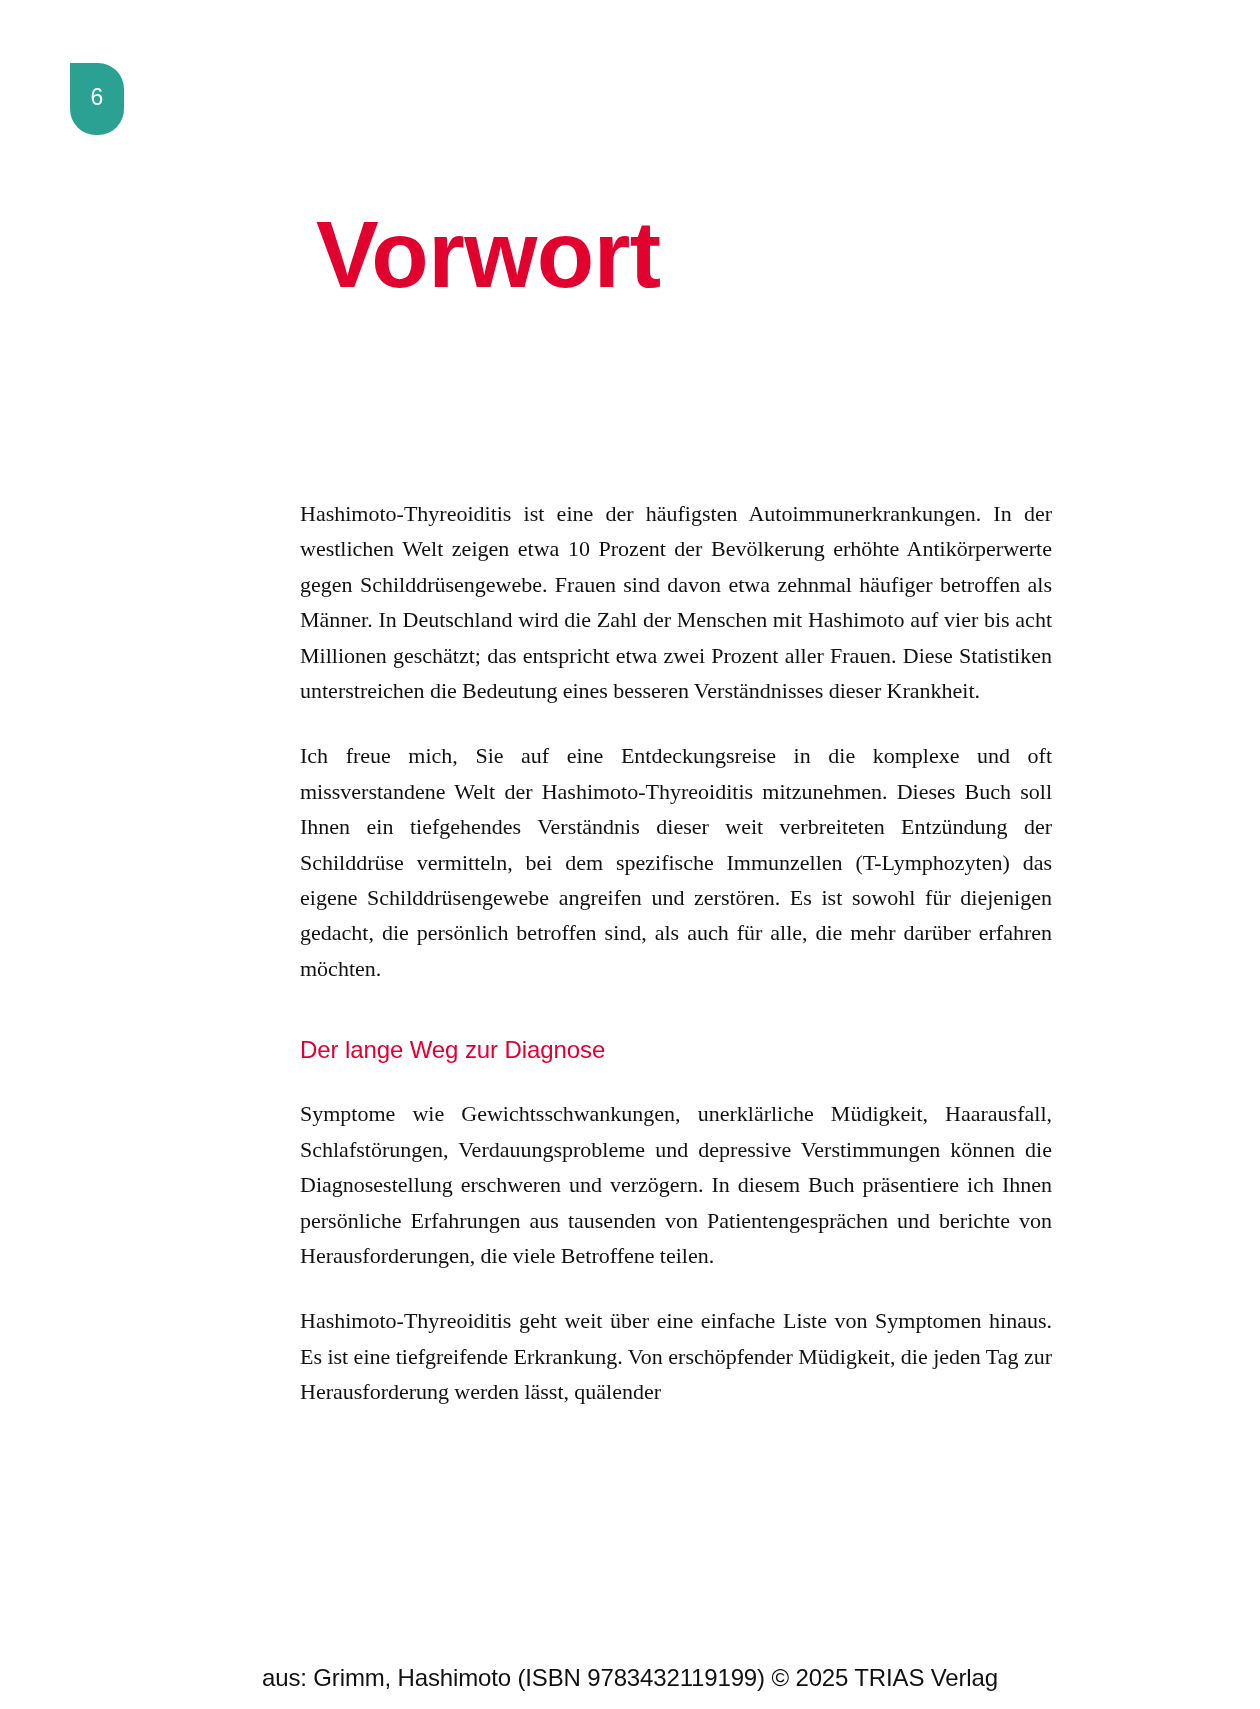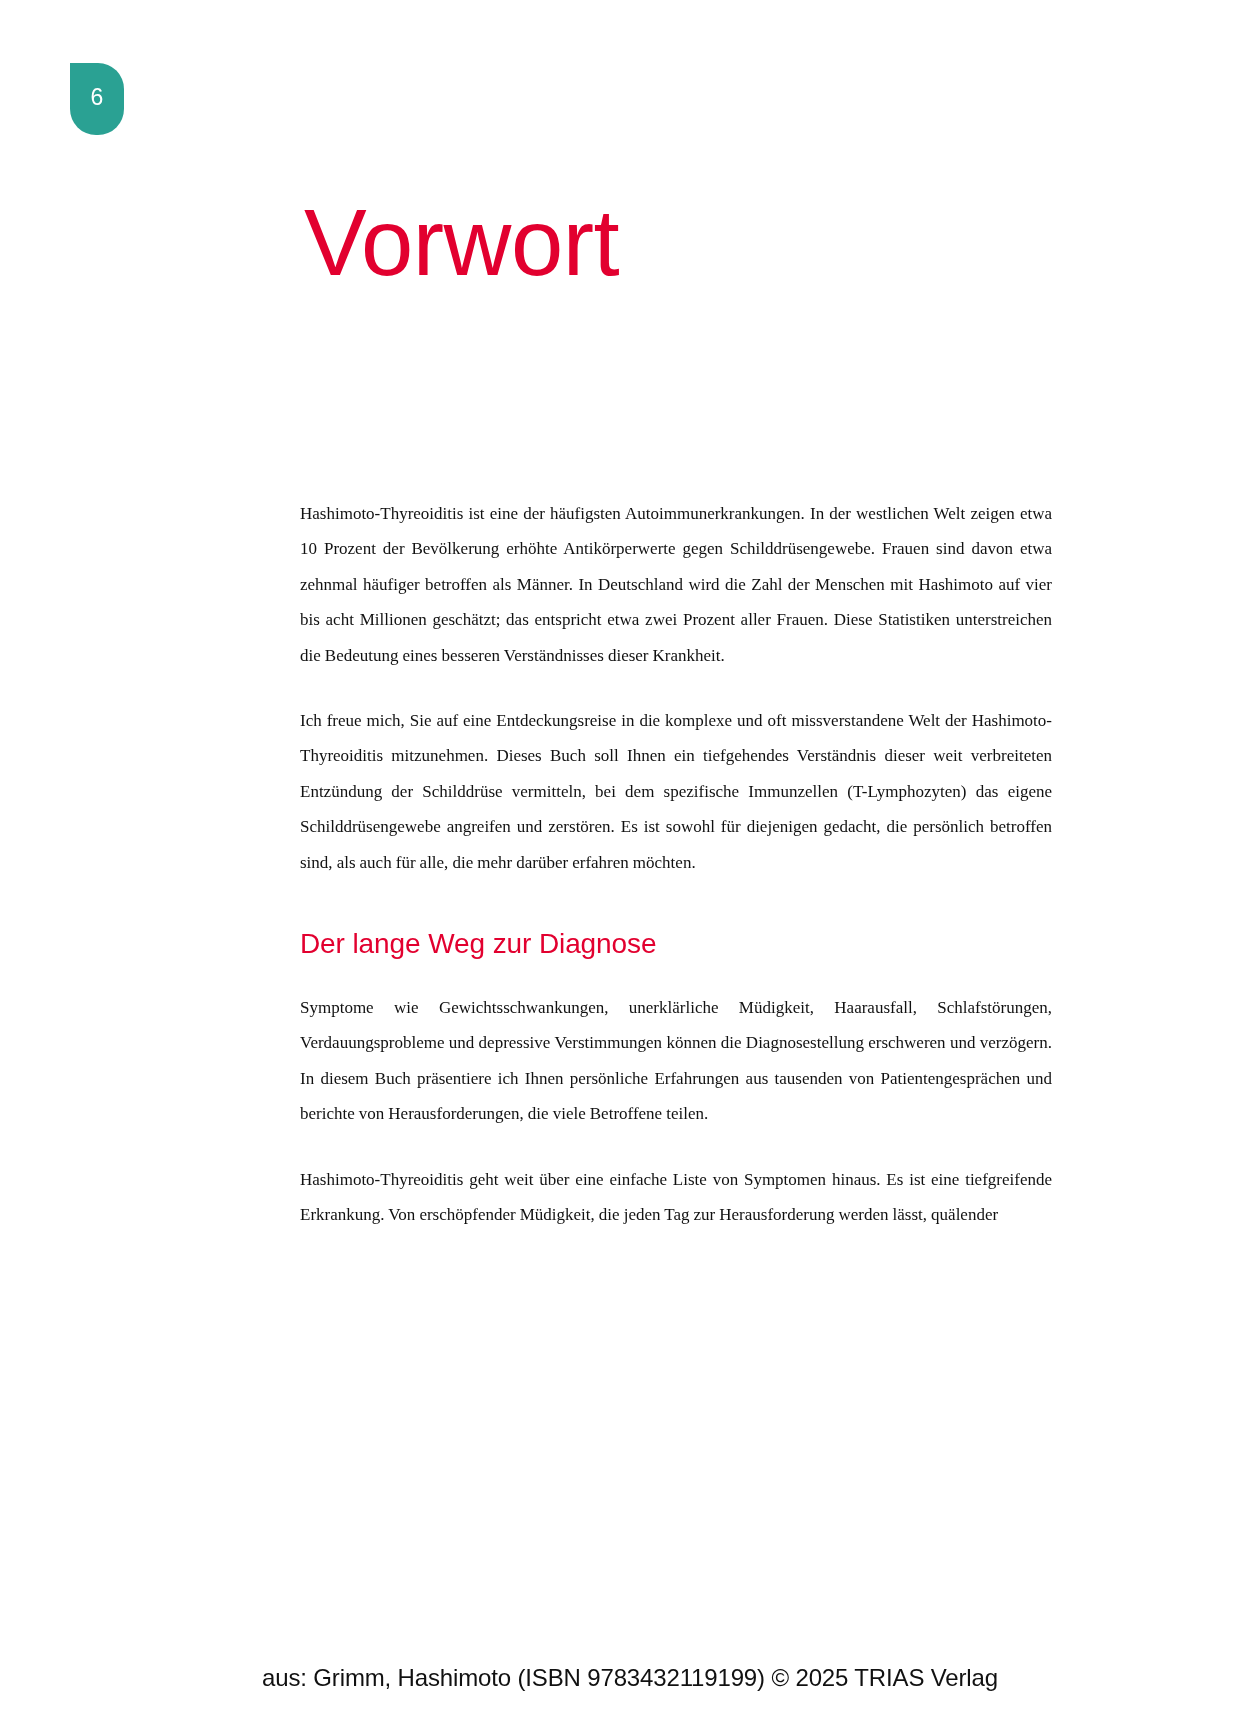--- a/index.html
+++ b/index.html
@@ -50,60 +50,60 @@
   
   .content {
     position: absolute;
     left: 300px;
     top: 0;
     width: 752px;
   }
 
   .chapter-title {
     font-family: "Liberation Sans", sans-serif;
-    font-weight: 400;
+    font-weight: 700;
     color: #e2002f;
     font-size: 94px;
     line-height: 1;
     letter-spacing: -0.5px;
-    margin: 4px;
+    margin: 16px;
     position: absolute;
     left: 0;
     top: 192px;
     white-space: nowrap;
   }
 
   .body-block {
     position: absolute;
     left: 0;
     top: 496px;
     width: 752px;
   }
 
   p.para {
     margin: 0 0 30px 0;
     font-family: "Liberation Serif", serif;
-    font-size: 17px;
+    font-size: 22px;
     line-height: 35.4px;
     text-align: justify;
     text-align-last: left;
     color: #111111;
     hyphens: manual;
     word-spacing: -0.2px;
   }
 
   p.para:last-child {
     margin-bottom: 0;
   }
 
   h2.section-heading {
     font-family: "Liberation Sans", sans-serif;
     font-weight: 400;
     color: #e2002f;
-    font-size: 28px;
+    font-size: 24px;
     line-height: 40px;
     margin: 44px 0 26px 0;
     letter-spacing: -0.1px;
   }
 
   .footer-note {
     position: absolute;
     left: 0;
     right: 0;
     top: 1666px;

